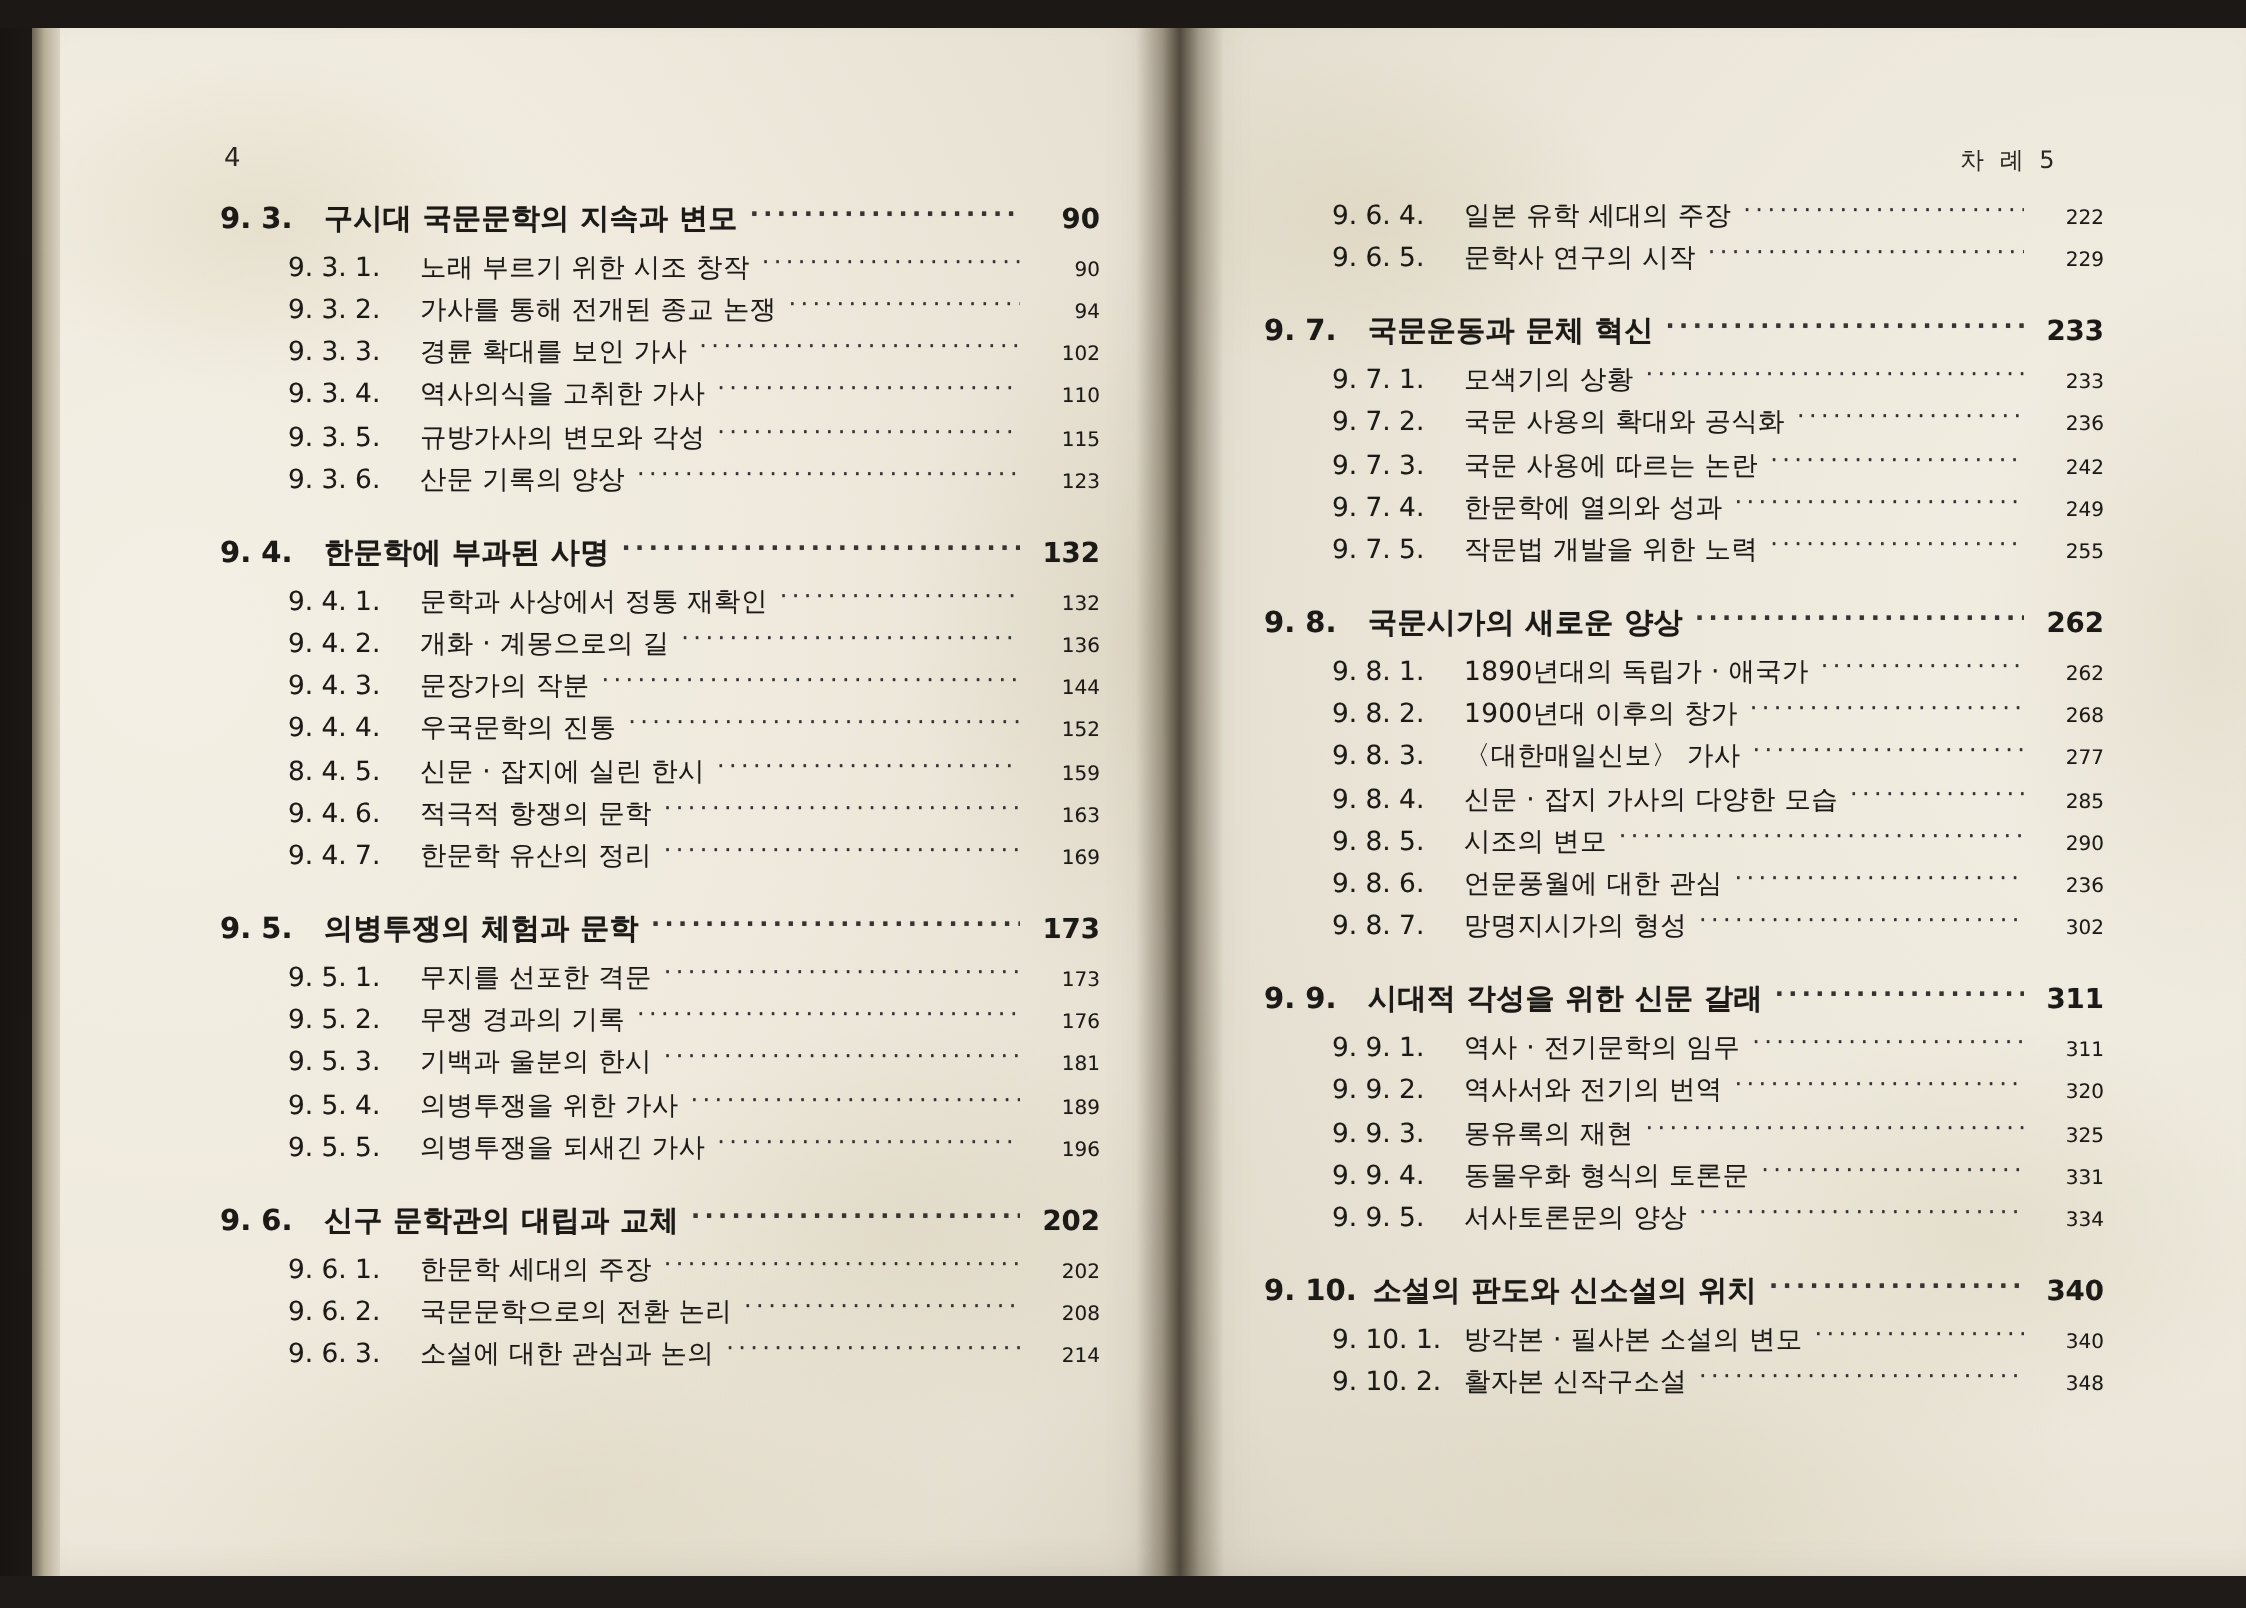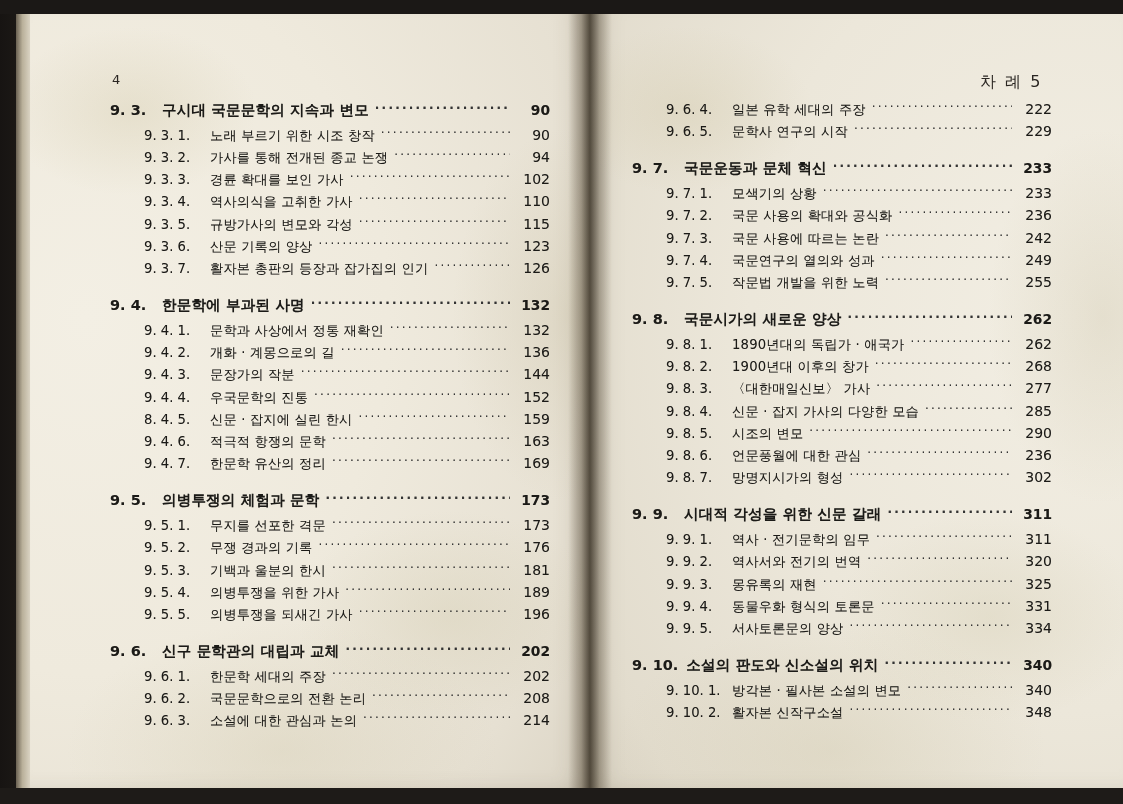--- a/index.html
+++ b/index.html
@@ -121,21 +121,21 @@
   .col-left  { left: 110px;  width: 440px; }
   .col-right { left: 632px;  width: 420px; }
 
   .folio {
     position: absolute;
     font-size: 13px;
     color: #2a2622;
     letter-spacing: 0.5px;
   }
   .folio-left  { left: 112px; top: 72px; }
-  .folio-right { left: 980px; top: 72px; font-size: 16px; letter-spacing: 2px; }
+  .folio-right { left: 980px; top: 72px; font-size: 12px; letter-spacing: 2px; }
 
   .toc {
     position: absolute;
     top: 98px;
     width: 100%;
   }
 
   .group { margin-bottom: 14px; }
 
   .row {
@@ -180,21 +180,21 @@
     letter-spacing: 2.2px;
     white-space: nowrap;
   }
   .dots::after {
     content: "·····························································································";
   }
 
   .pg {
     flex: 0 0 34px;
     text-align: right;
-    font-size: 14px;
+    font-size: 10px;
   }
   .row.lvl1 .pg { font-weight: 600; font-size: 13.8px; }
 
   
   .col { text-shadow: 0 0 0.4px rgba(0,0,0,0.25); }
 </style>
 </head>
 <body>
 
 <div id="page">
@@ -254,26 +254,20 @@
             <span class="title">규방가사의 변모와 각성</span>
             <span class="dots"></span>
             <span class="pg">115</span>
           </div>
           <div class="row lvl2">
             <span class="num">9. 3. 6.</span>
             <span class="title">산문 기록의 양상</span>
             <span class="dots"></span>
             <span class="pg">123</span>
           </div>
-          <div class="row lvl2">
-            <span class="num">9. 3. 7.</span>
-            <span class="title">활자본 총판의 등장과 잡가집의 인기</span>
-            <span class="dots"></span>
-            <span class="pg">126</span>
-          </div>
         </div>
         <div class="group">
           <div class="row lvl1">
             <span class="num">9. 4.</span>
             <span class="title">한문학에 부과된 사명</span>
             <span class="dots"></span>
             <span class="pg">132</span>
           </div>
           <div class="row lvl2">
             <span class="num">9. 4. 1.</span>
@@ -421,21 +415,21 @@
             <span class="pg">236</span>
           </div>
           <div class="row lvl2">
             <span class="num">9. 7. 3.</span>
             <span class="title">국문 사용에 따르는 논란</span>
             <span class="dots"></span>
             <span class="pg">242</span>
           </div>
           <div class="row lvl2">
             <span class="num">9. 7. 4.</span>
-            <span class="title">국문연구의 열의와 성과</span>
+            <span class="title">한문학에 열의와 성과</span>
             <span class="dots"></span>
             <span class="pg">249</span>
           </div>
           <div class="row lvl2">
             <span class="num">9. 7. 5.</span>
             <span class="title">작문법 개발을 위한 노력</span>
             <span class="dots"></span>
             <span class="pg">255</span>
           </div>
         </div>

